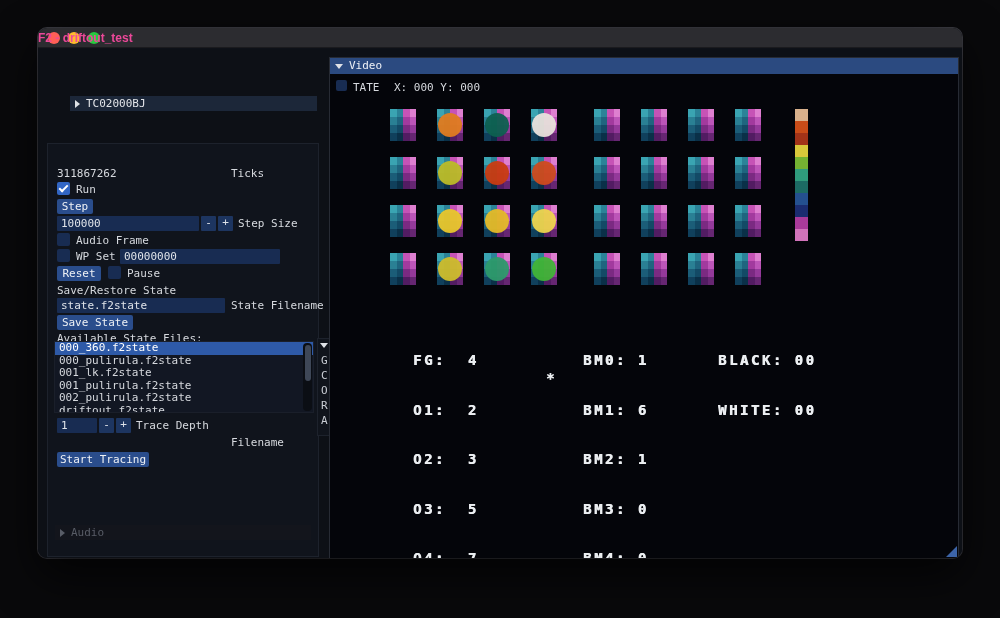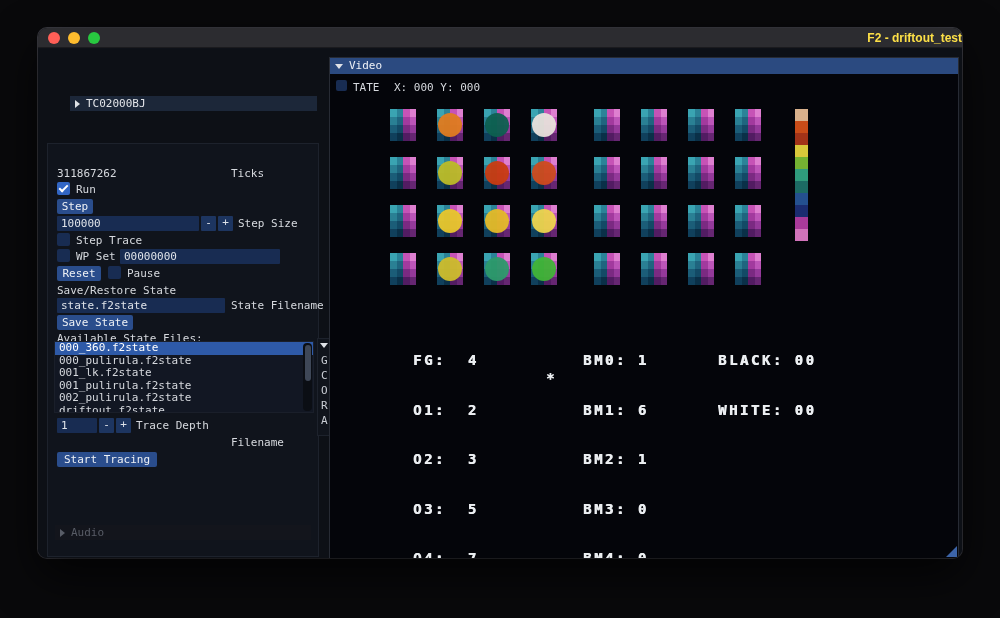--- a/index.html
+++ b/index.html
@@ -8,22 +8,22 @@
   .page{position:relative;width:1000px;height:618px}
 
   
   .mac-window{position:absolute;left:38px;top:28px;width:924px;height:530px;
     background:#0e1118;border-radius:9px;overflow:hidden;
     box-shadow:0 18px 45px rgba(0,0,0,.7),0 0 0 1px #3a3a41}
   .titlebar{position:relative;height:20px;background:#2c2c30;border-bottom:1px solid #1b1b1e}
   .lights{position:absolute;left:10px;top:4px;display:flex;gap:8px}
   .light{width:12px;height:12px;border-radius:50%}
   .red{background:#ff5f57}.yellow{background:#febc2e}.green{background:#28c840}
-  .win-title{position:absolute;left:0;right:0;top:3px;text-align:right;
-    font:600 12px "Liberation Sans",sans-serif;color:#fde047}
+  .win-title{position:absolute;left:0;right:0;top:3px;text-align:left;
+    font:600 12px "Liberation Sans",sans-serif;color:#ec4899}
   .content{position:absolute;left:0;top:21px;width:924px;height:509px;background:#0d1016}
 
   
   .hdr{position:absolute;height:15px;background:#1c2739;color:#e2e4e8;font-size:11px;
     line-height:15px;display:flex;align-items:center;gap:6px;padding-left:5px;white-space:pre}
   .hdr.dim-bar{background:#13151c}
   .tri-r{width:0;height:0;border-left:5px solid #dfe2e7;border-top:4px solid transparent;
     border-bottom:4px solid transparent;flex:none}
   .tri-r.dim{border-left-color:#585c66}
   .tri-d{width:0;height:0;border-top:5px solid #dfe2e7;border-left:4px solid transparent;
@@ -107,21 +107,21 @@
       <span class="txt" style="left:38px;top:134px">Run</span>
 
       <span class="btn" style="left:19px;top:150px;width:36px">Step</span>
 
       <span class="input" style="left:19px;top:167px;width:142px">100000</span>
       <span class="sbtn" style="left:163px;top:167px">-</span>
       <span class="sbtn" style="left:180px;top:167px">+</span>
       <span class="txt" style="left:200px;top:168px">Step Size</span>
 
       <span class="checkbox" style="left:19px;top:184px"></span>
-      <span class="txt" style="left:38px;top:185px">Step Trace</span>
+      <span class="txt" style="left:38px;top:185px">Audio Frame</span>
 
       <span class="checkbox" style="left:19px;top:200px"></span>
       <span class="txt" style="left:38px;top:201px">WP Set</span>
       <span class="input" style="left:82px;top:200px;width:160px">00000000</span>
 
       <span class="btn" style="left:19px;top:217px;width:44px">Reset</span>
       <span class="checkbox" style="left:70px;top:217px"></span>
       <span class="txt" style="left:89px;top:218px">Pause</span>
 
       <span class="txt" style="left:19px;top:235px">Save/Restore State</span>
@@ -145,21 +145,21 @@
         </div>
       </div>
 
       <span class="input" style="left:19px;top:369px;width:40px">1</span>
       <span class="sbtn" style="left:61px;top:369px">-</span>
       <span class="sbtn" style="left:78px;top:369px">+</span>
       <span class="txt" style="left:98px;top:370px">Trace Depth</span>
 
       <span class="txt" style="left:193px;top:387px">Filename</span>
 
-      <span class="btn" style="left:19px;top:403px;width:100px">Start Tracing</span>
+      <span class="btn" style="left:19px;top:403px;width:92px">Start Tracing</span>
 
       <div class="hdr dim-bar" style="left:17px;top:476px;width:256px">
         <span class="tri-r dim"></span>
         <span class="dim" style="color:#585c66">Audio</span>
       </div>
 
       <div class="sliver">
         <span class="tri-d"></span>
         <span class="s-letter" style="top:15px">G</span>
         <span class="s-letter" style="top:30px">C</span>

